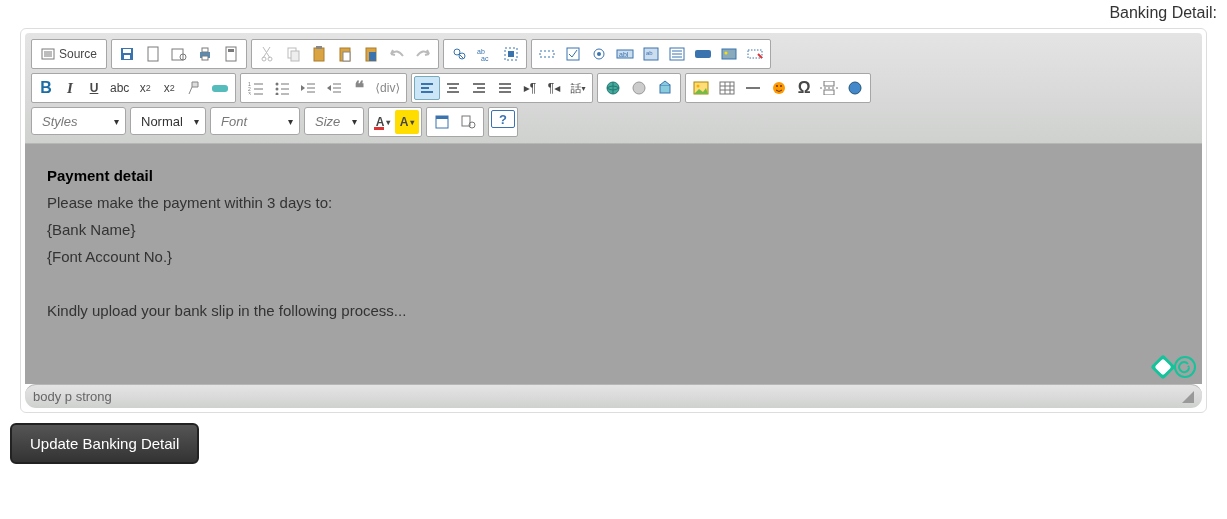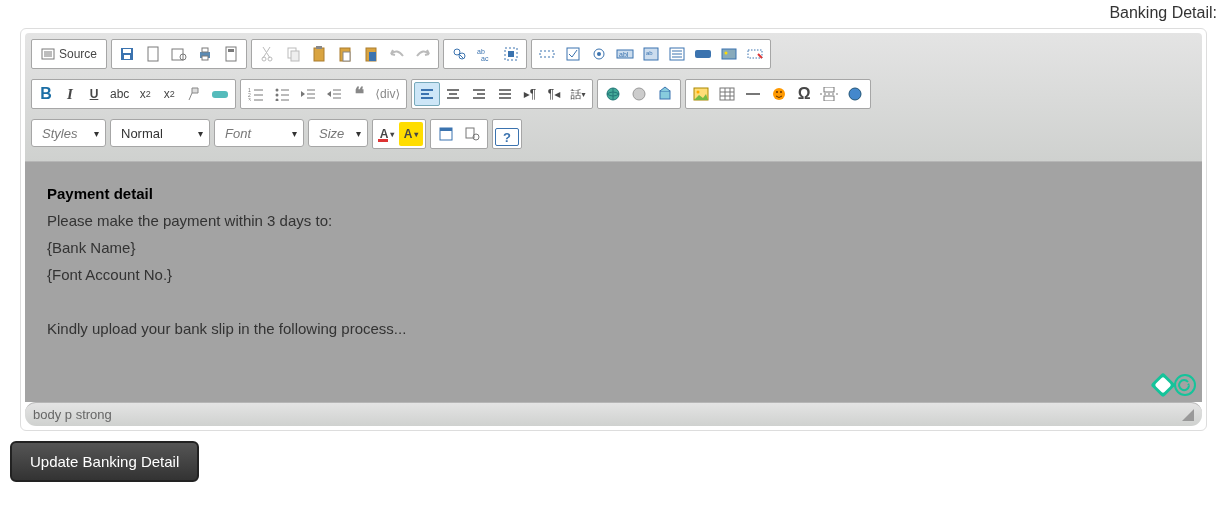--- a/index.html
+++ b/index.html
@@ -1,29 +1,29 @@
 <!DOCTYPE html>
 <html><head>
 <meta charset="utf-8">
 <style>
 * { box-sizing: border-box; margin: 0; padding: 0; }
 body { font-family: Arial, Helvetica, sans-serif; font-size: 14px; color: #333; padding: 0 10px; background: #fff; }
 .label { font-size: 16px; color: #333; margin: 4px 0 6px 10px; text-align: right; }
 .editor-wrap { border: 1px solid #ddd; border-radius: 6px; padding: 4px; background: #fff; margin: 0 10px; }
 .toolbar-area { background: #cfd1cf; background: linear-gradient(#e4e4e4,#cfd1cf); padding: 6px 6px 2px 6px; border-bottom: 1px solid #b6b6b6; border-top-left-radius: 4px; border-top-right-radius: 4px; }
 .toolbar-row { display: flex; flex-wrap: wrap; gap: 4px; }
-.group { display: inline-flex; align-items: flex-end; background: #fff; border: 1px solid #a6a6a6; border-radius: 2px; padding: 2px; margin-bottom: 10px; }
+.group { display: inline-flex; align-items: flex-start; background: #fff; border: 1px solid #a6a6a6; border-radius: 2px; padding: 2px; margin-bottom: 4px; }
 .btn { display: inline-flex; align-items: center; justify-content: center; min-width: 24px; height: 24px; padding: 0 3px; border: 1px solid transparent; border-radius: 2px; cursor: pointer; font-size: 12px; color: #474747; background: transparent; user-select: none; }
 .btn.icon { width: 26px; }
 .btn.bold { font-weight: 900; font-size: 16px; color: #1b6ea5; }
 .btn.italic { font-style: italic; font-weight: bold; font-family: Georgia, serif; font-size: 15px; }
 .btn.txt { font-weight: bold; }
 .combo { display: inline-flex; align-items: center; justify-content: space-between; background: #fff; border: 1px solid #a6a6a6; border-radius: 3px; height: 28px; padding: 0 6px 0 10px; font-size: 13px; color: #777; font-style: italic; cursor: pointer; margin-bottom: 4px; }
 .combo .caret { margin-left: 8px; font-style: normal; color: #333; font-size: 10px; }
-.combo.w1 { width: 75px; } .combo.w2 { width: 100px; } .combo.w3 { width: 90px; text-align: center; } .combo.w4 { width: 60px; }
+.combo.w1 { width: 95px; } .combo.w2 { width: 76px; } .combo.w3 { width: 90px; text-align: center; } .combo.w4 { width: 60px; }
 .combo .val { color: #333; font-style: normal; }
 .content { background: #a3a3a3; padding: 18px 22px; min-height: 240px; position: relative; font-size: 15px; line-height: 1.8; }
 .content strong { font-weight: bold; color: #000; }
 .statusbar { background: #cfd1cf; background: linear-gradient(#e4e4e4,#cfd1cf); border-top: 1px solid #b6b6b6; padding: 4px 8px; font-size: 13px; color: #666; display: flex; justify-content: space-between; align-items: center; border-bottom-left-radius:4px; border-bottom-right-radius:4px;border-radius:11px;}
 .resize-grip { width:0; height:0; border-style:solid; border-width:0 0 12px 12px; border-color:transparent transparent #999 transparent; cursor:nwse-resize; }
 .submit-row { display: flex; padding: 10px 10px 0 0; }
 .submit-btn { background: #333; background: linear-gradient(#555,#333); color: #fff; border: 2px solid #222; border-radius: 6px; padding: 10px 18px; font-size: 15px; cursor: pointer; }
 svg { display: block; }
 .grammarly { position: absolute; right: 6px; bottom: 6px; display: flex; gap: 2px; align-items: center; }
 .g-circ { width: 22px; height: 22px; border-radius: 50%; border: 2px solid #15c39a; display:flex; align-items:center; justify-content:center; }

